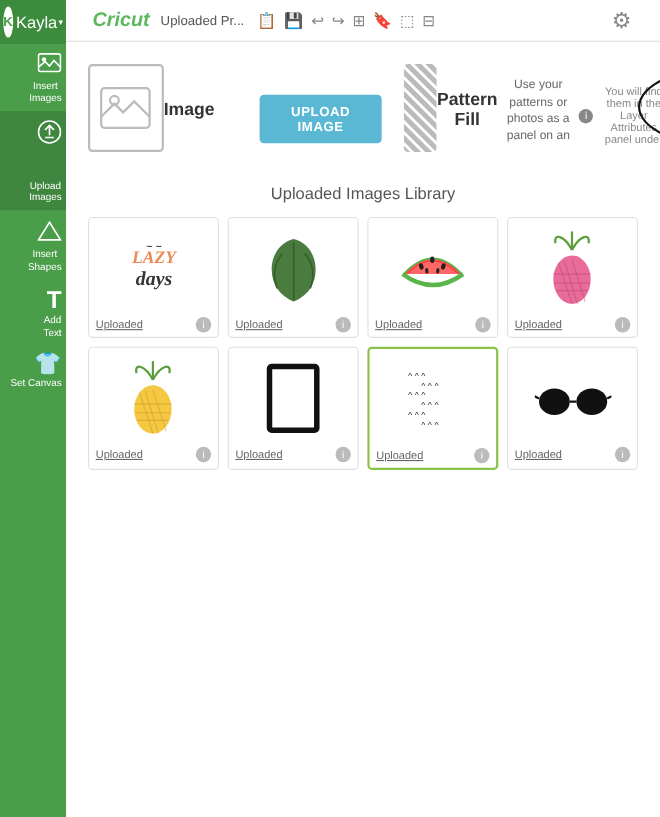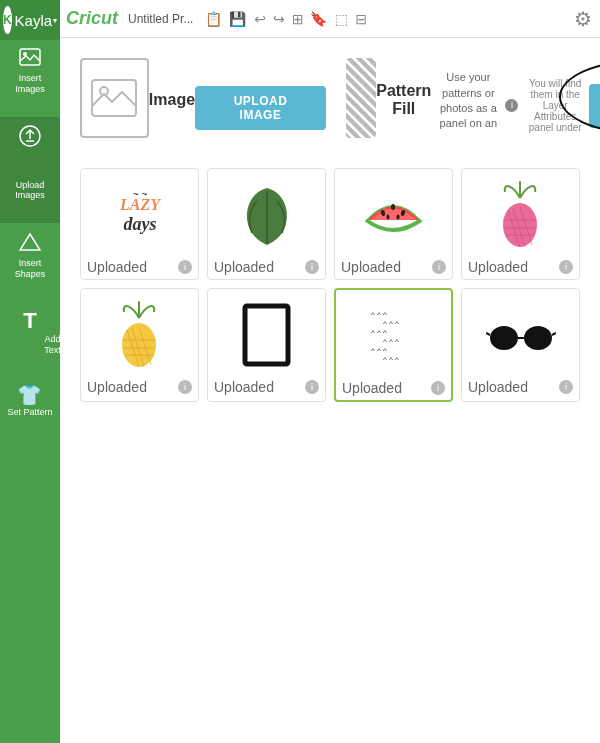--- a/index.html
+++ b/index.html
@@ -30,22 +30,22 @@
       display: flex; align-items: center; justify-content: center;
       font-weight: bold; color: #4a9e4a; font-size: 12px;
     }
     .user-label {
       color: #fff; font-size: 15px; margin-left: 3px;
     }
     .sidebar-item {
       width: 100%;
       display: flex;
       flex-direction: column;
-      align-items: center;
-      padding: 8px 4px 22px;
+      align-items: flex-end;
+      padding: 8px 4px 6px;
       color: #fff;
       cursor: pointer;
       font-size: 9px;
       text-align: center;
       border-bottom: none;
     }
     .sidebar-item.active {
       background: rgba(0,0,0,0.15);
     }
     .sidebar-icon {
@@ -60,21 +60,21 @@
       flex: 1;
       display: flex;
       flex-direction: column;
       overflow: hidden;
     }
     .topbar {
       background: #fff;
       border-bottom: 1px solid #ddd;
       display: flex;
       align-items: center;
-      padding: 4px 6px;
+      padding: 4px 24px;
       gap: 4px;
       height: 38px;
       text-align: center;
     }
     .cricut-logo {
       color: #5cb85c;
       font-size: 18px;
       font-weight: bold;
       font-style: italic;
       margin-right: 6px;
@@ -137,30 +137,31 @@
     }
     .upload-card p {
       font-size: 11px;
       color: #666;
       line-height: 1.4;
       margin-bottom: 4px;
       max-width: 200px;
     }
     .upload-btn {
       margin-top: 10px;
-      padding: 8px 28px;
+      padding: 8px 18px;
       background: #5bb8d4;
       color: #fff;
       border: none;
       border-radius: 4px;
       font-size: 12px;
       font-weight: bold;
       letter-spacing: 0.5px;
       cursor: pointer;
       text-transform: uppercase;
+      margin-left: 41px;
     }
 
     .info-text {
       font-size: 10px;
       color: #888;
       margin-top: 4px;
       display: flex;
       align-items: center;
       gap: 3px;
     }
@@ -216,22 +217,23 @@
       margin-bottom: 4px;
     }
     .image-label-row {
       display: flex;
       align-items: center;
       justify-content: space-between;
       width: 100%;
       padding: 0 2px;
     }
     .image-label {
-      font-size: 14px;
+      font-size: 10px;
       color: #666;
+      text-decoration: underline;
     }
     .info-circle {
       background: #bbb;
       color: #fff;
       border-radius: 50%;
       width: 14px; height: 14px;
       font-size: 9px;
       display: flex;
       align-items: center;
       justify-content: center;
@@ -276,29 +278,29 @@
       </svg>
     </div>
     <span class="sidebar-label" style="color:#fff;font-size:9px;text-align:center;">Insert<br>Shapes</span>
   </div>
   <div class="sidebar-item">
     <div class="sidebar-icon" style="color:#fff;font-size:22px;font-weight:bold;">T</div>
     <span class="sidebar-label" style="color:#fff;font-size:9px;text-align:center;margin-left:45px;">Add Text</span>
   </div>
   <div class="sidebar-item">
     <div class="sidebar-icon" style="color:#fff;font-size:20px;">👕</div>
-    <span class="sidebar-label" style="color:#fff;font-size:9px;text-align:center;">Set Pattern</span>
+    <span class="sidebar-label" style="color:#fff;font-size:9px;text-align:center;">Set Canvas</span>
   </div>
 </div>
 
 <div class="main-area">
 
   <div class="topbar">
     <span class="cricut-logo">Cricut</span>
-    <span class="project-title">Untitled Pr...</span>
+    <span class="project-title">Uploaded Pr...</span>
     <div class="topbar-icons" style="margin-left:6px;">
       <span class="topbar-icon">📋</span>
       <span class="topbar-icon">💾</span>
       <span class="topbar-icon">↩</span>
       <span class="topbar-icon">↪</span>
       <span class="topbar-icon">⊞</span>
       <span class="topbar-icon">🔖</span>
       <span class="topbar-icon">⬚</span>
       <span class="topbar-icon">⊟</span>
     </div>
@@ -338,20 +340,21 @@
             top:-18px; left:-30px;
             width:160px; height:74px;
             border:2.5px solid #111;
             border-radius:50%;
             pointer-events:none;
           "></div>
         </div>
       </div>
     </div>
 
+    <div class="library-title">Uploaded Images Library</div>
     <div class="image-grid">
 
       <div class="image-cell">
         <div class="image-thumb">
           <svg width="80" height="70" viewBox="0 0 80 70" fill="none">
 
             <text x="40" y="18" text-anchor="middle" font-size="10" fill="#111" font-family="Arial">~ ~</text>
             <text x="40" y="30" text-anchor="middle" font-size="16" fill="#e85" font-family="Arial Black" font-weight="900" font-style="italic">LAZY</text>
             <text x="40" y="50" text-anchor="middle" font-size="18" fill="#333" font-family="Arial Black" font-weight="900" font-style="italic">days</text>
           </svg>

